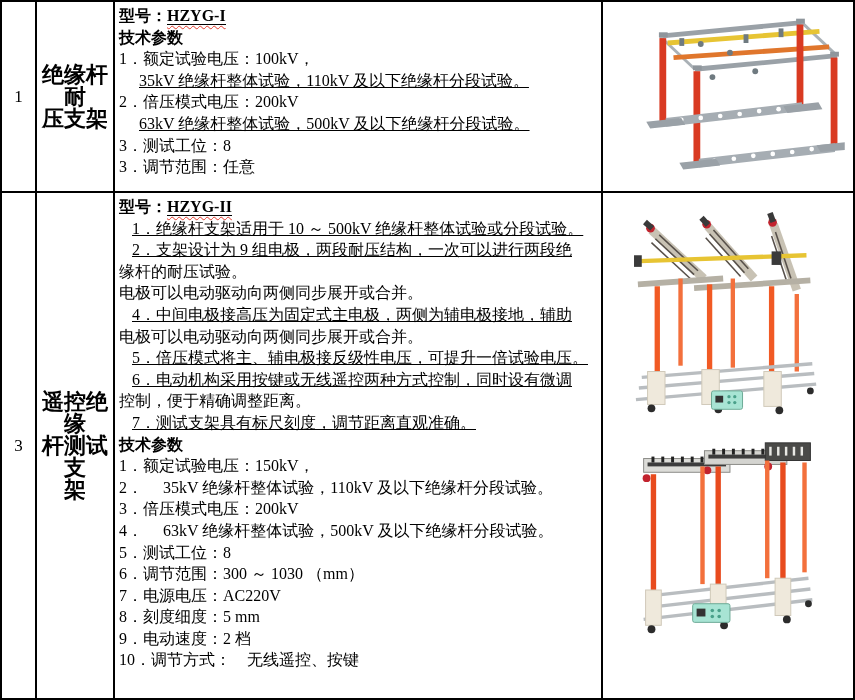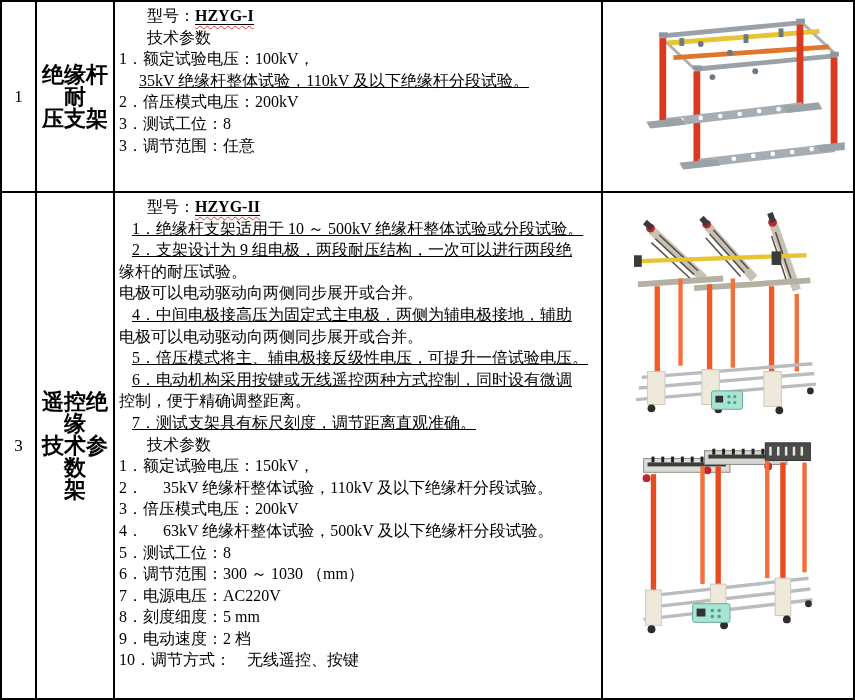--- a/index.html
+++ b/index.html
@@ -32,21 +32,21 @@
     white-space:pre-line;
   }
   .desc-cell{
     padding:3px 2px 0 4px;
     font-size:16px;
   }
   .ln{
     line-height:21.6px;
     white-space:pre-wrap;
   }
-  .b{font-weight:normal;margin-left:28px;}
+  .b{font-weight:bold;}
   .ind1{padding-left:13px;text-decoration:underline;}
   .ind2{padding-left:20px;text-decoration:underline;}
   .model-code{
     font-weight:bold;
     border-bottom:1px solid #000;
     text-decoration:underline wavy #e23b2e;
     text-decoration-thickness:1px;
     text-underline-offset:4px;
   }
   .img-cell{
@@ -66,20 +66,21 @@
   <div class="cell br bb name-cell">
     <span>绝缘杆耐
 压支架</span>
   </div>
   <div class="cell br bb desc-cell">
       <div class="ln"><span class="b">型号：</span><span class="model-code">HZYG-I</span></div>
       <div class="ln b">技术参数</div>
       <div class="ln">1．额定试验电压：100kV，</div>
       <div class="ln ind2">35kV 绝缘杆整体试验，110kV 及以下绝缘杆分段试验。</div>
       <div class="ln">2．倍压模式电压：200kV</div>
+      <div class="ln ind2">63kV 绝缘杆整体试验，500kV 及以下绝缘杆分段试验。</div>
       <div class="ln">3．测试工位：8</div>
       <div class="ln">3．调节范围：任意</div>
     </div>
   <div class="cell bb img-cell single">
 
     <svg width="236" height="180" viewBox="0 0 240 185">
 
       <g stroke="#9aa1a7" stroke-width="5" fill="none">
         <path d="M50 30 L196 16"></path>
         <path d="M86 64 L232 50"></path>
@@ -145,21 +146,21 @@
       </g>
     </svg>
 
   </div>
 
   <div class="cell br num-cell">
     <span>3</span>
   </div>
   <div class="cell br name-cell">
     <span>遥控绝缘
-技术参数
+杆测试支
 架</span>
   </div>
   <div class="cell br desc-cell">
       <div class="ln"><span class="b">型号：</span><span class="model-code">HZYG-II</span></div>
       <div class="ln ind1">1．绝缘杆支架适用于 10 ～ 500kV 绝缘杆整体试验或分段试验。</div>
       <div class="ln ind1">2．支架设计为 9 组电极，两段耐压结构，一次可以进行两段绝</div>
       <div class="ln">缘杆的耐压试验。</div>
       <div class="ln">电极可以电动驱动向两侧同步展开或合并。</div>
       <div class="ln ind1">4．中间电极接高压为固定式主电极，两侧为辅电极接地，辅助</div>
       <div class="ln">电极可以电动驱动向两侧同步展开或合并。</div>

